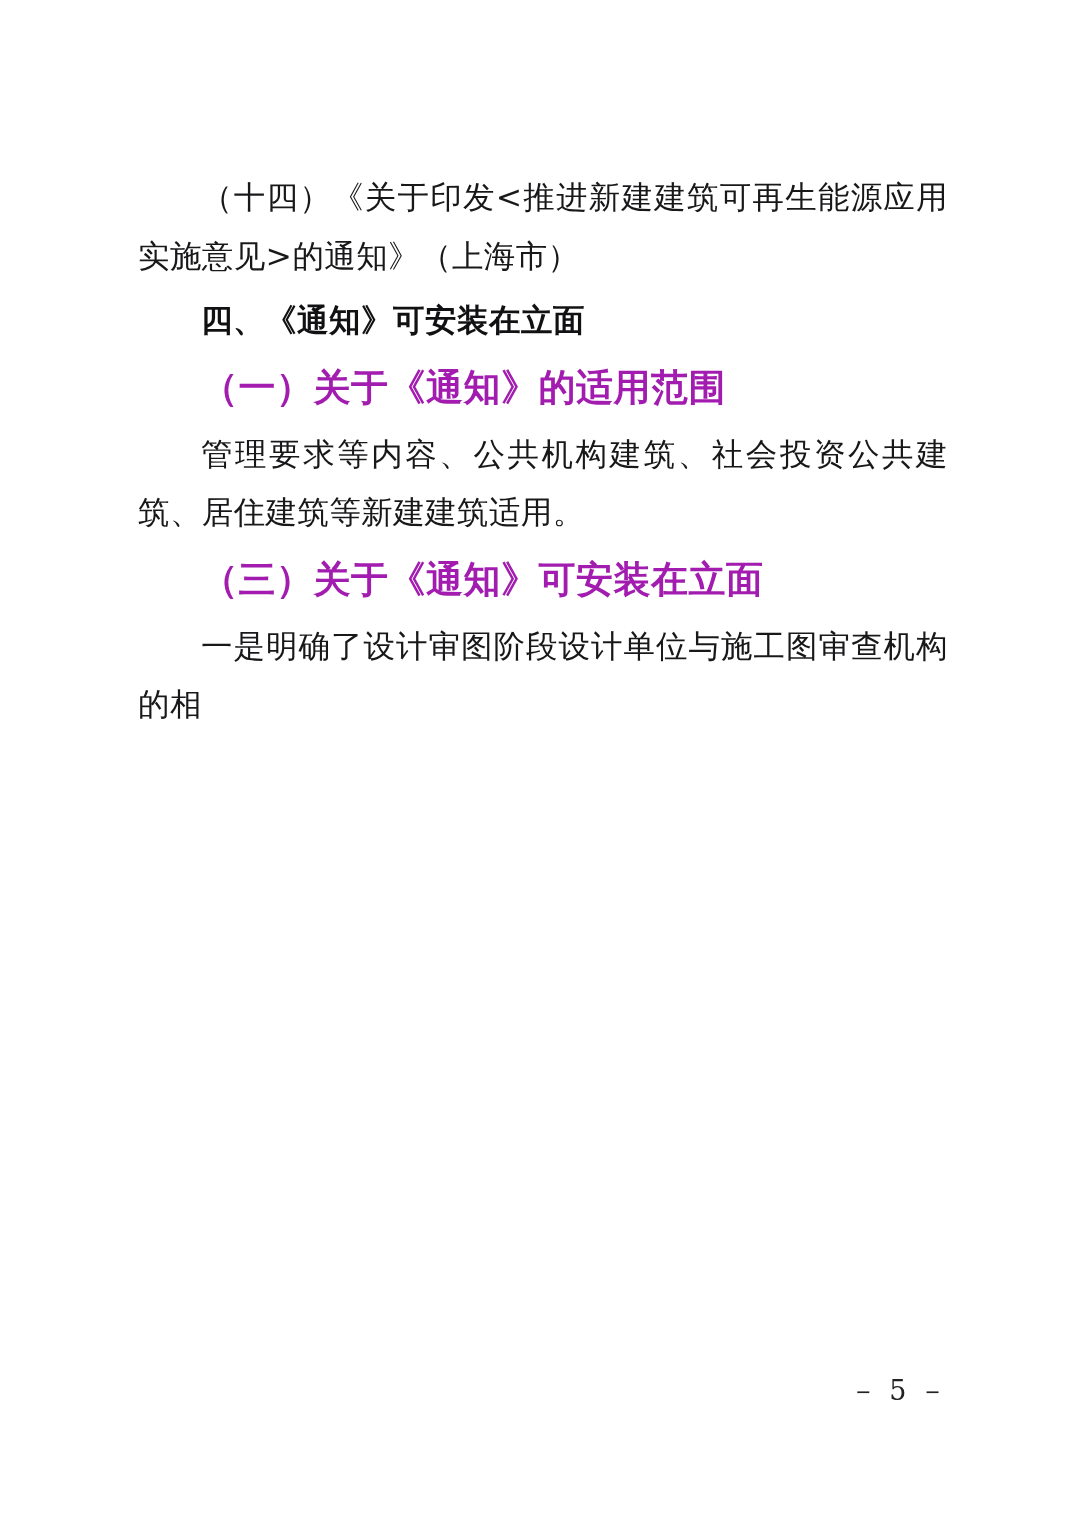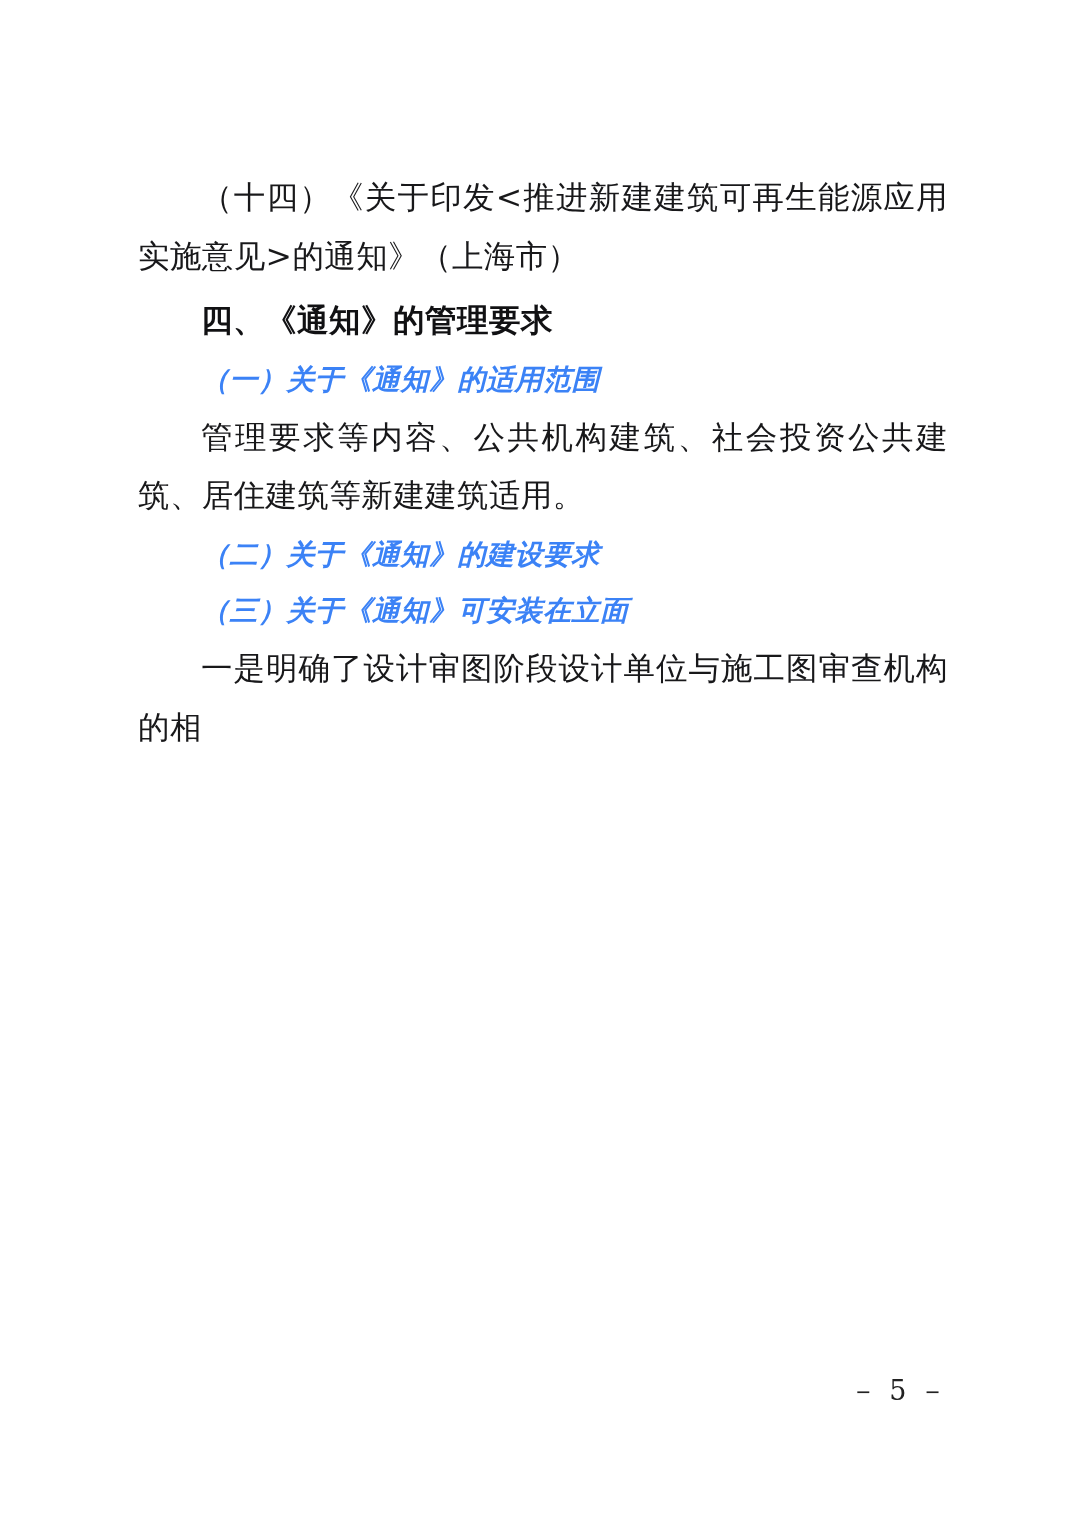--- a/index.html
+++ b/index.html
@@ -42,29 +42,28 @@
     font-size: 31.5px;
     line-height: 1.86;
     letter-spacing: 0.5px;
     margin: 6px 0 2px 0;
     text-indent: 63px;
     font-weight: 700;
     color: #111113;
     font-family: "DejaVu Sans", "Liberation Sans", sans-serif;
   }
   .subheading {
-    font-size: 28px;
+    font-size: 37px;
     line-height: 1.86;
     letter-spacing: 0.5px;
     margin: 4px 0 2px 0;
     text-indent: 63px;
     font-weight: 700;
-    color: #3b82f6;
+    color: #a21caf;
     font-family: "DejaVu Sans", "Liberation Sans", sans-serif;
-    font-style: italic;
   }
   .tight {
     line-height: 1.80;
   }
   .page-number {
     position: absolute;
     right: 132px;
     bottom: 118px;
     font-size: 27px;
     letter-spacing: 2px;
@@ -75,28 +74,27 @@
 </head>
 <body>
 
 <div class="page">
   <div class="content">
 
     <p class="para indent">（十四）《关于印发&lt;推进新建建筑可再生能源应用实施意见&gt;的通知》（上海市）</p>
 
 
 
-    <p class="heading">四、《通知》的管理要求</p>
+    <p class="heading">四、《通知》可安装在立面</p>
 
 
     <p class="subheading">（一）关于《通知》的适用范围</p>
 
     <p class="para indent">管理要求等内容、公共机构建筑、社会投资公共建筑、居住建筑等新建建筑适用。</p>
 
-    <p class="subheading">（二）关于《通知》的建设要求</p>
 
 
     <p class="subheading">（三）关于《通知》可安装在立面</p>
 
     <p class="para indent">一是明确了设计审图阶段设计单位与施工图审查机构的相</p>
 
   </div>
 
   <div class="page-number">－ 5 －</div>
 </div>

